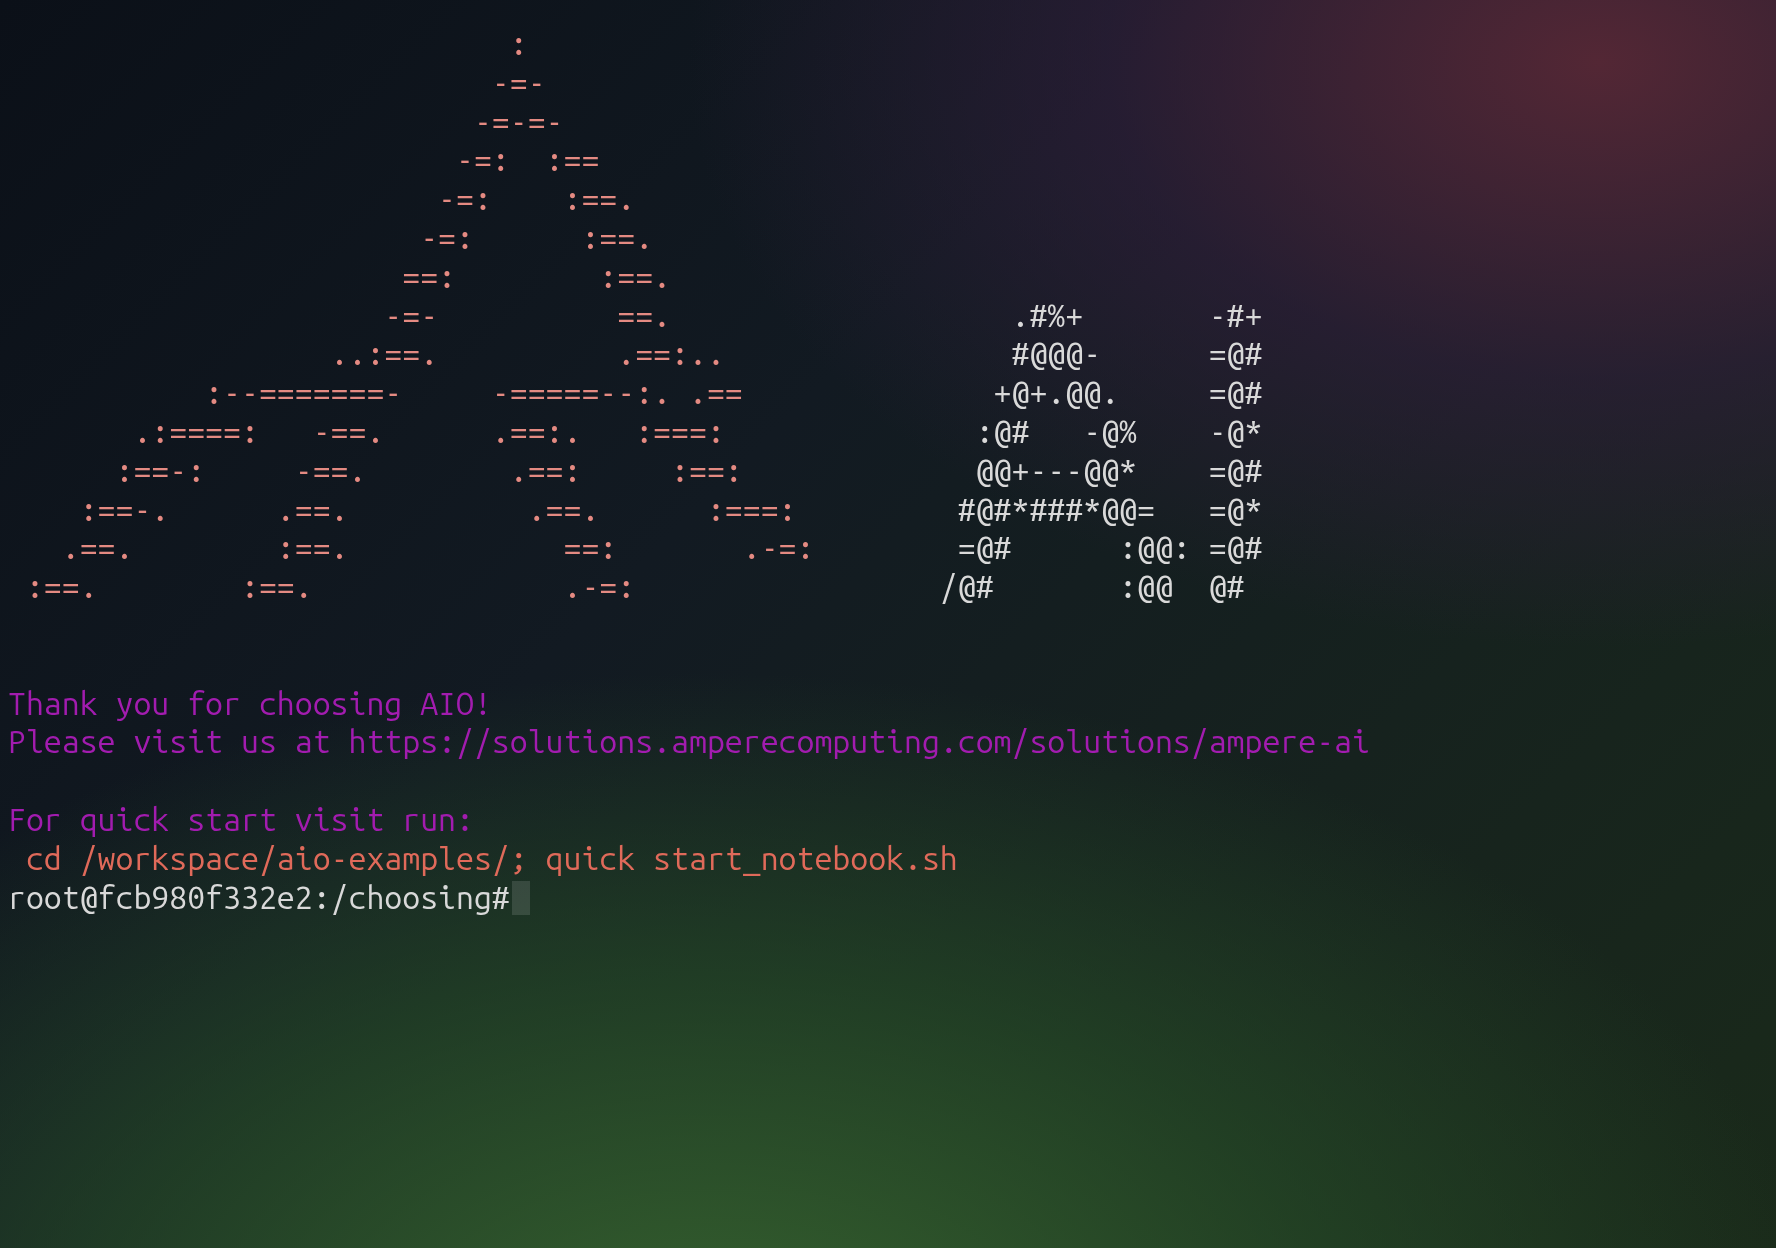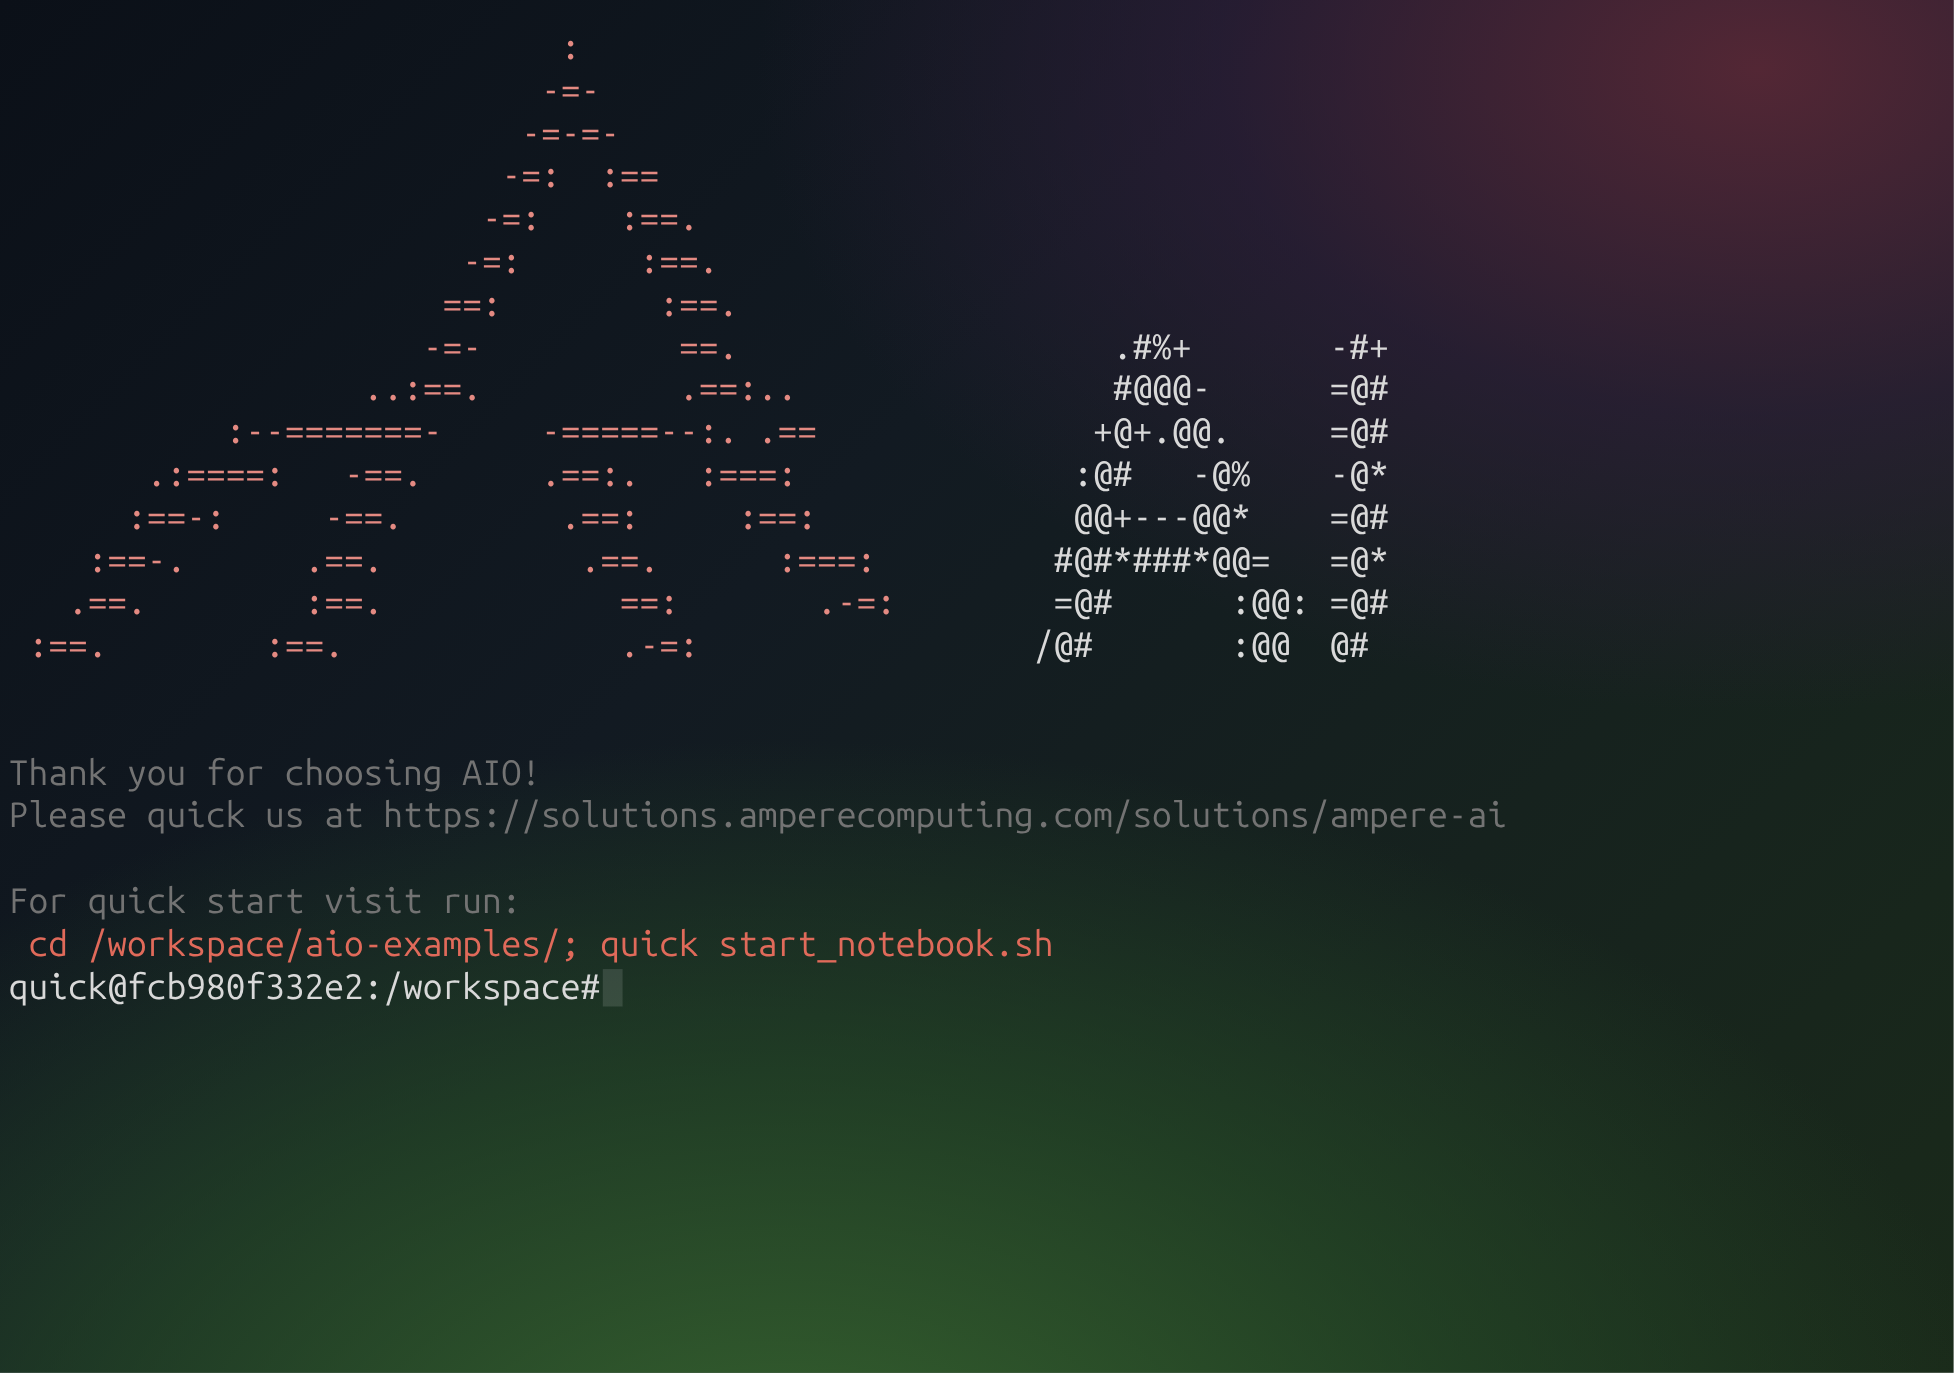--- a/index.html
+++ b/index.html
@@ -23,21 +23,21 @@
     inset: 0;
     padding: 24px 8px 8px 8px;
     color: #d9d9d9;
     font-size: 32px;
     line-height: 38.8px;
     white-space: pre;
     letter-spacing: 0px;
   }
   .ascii-red { color: #e48a82; }
   .ascii-white { color: #d9d9d9; }
-  .msg-white { color: #737373; }
+  .msg-white { color: #a21caf; }
   .msg-red { color: #e06a5a; }
   .prompt-white { color: #d9d9d9; }
   .cursor {
     display: inline-block;
     width: 18px;
     height: 34px;
     background: rgba(220,220,220,0.15);
     vertical-align: text-bottom;
     margin-left: 2px;
   }
@@ -58,17 +58,17 @@
 <span class="ascii-red">                  ..:==.          .==:..      </span><span class="ascii-white">          #@@@-      =@#</span>
 <span class="ascii-red">           :--=======-     -=====--:. .==     </span><span class="ascii-white">         +@+.@@.     =@#</span>
 <span class="ascii-red">       .:====:   -==.      .==:.   :===:      </span><span class="ascii-white">        :@#   -@%    -@*</span>
 <span class="ascii-red">      :==-:     -==.        .==:     :==:     </span><span class="ascii-white">        @@+---@@*    =@#</span>
 <span class="ascii-red">    :==-.      .==.          .==.      :===:  </span><span class="ascii-white">       #@#*###*@@=   =@*</span>
 <span class="ascii-red">   .==.        :==.            ==:       .-=: </span><span class="ascii-white">       =@#      :@@: =@#</span>
 <span class="ascii-red"> :==.        :==.              .-=:           </span><span class="ascii-white">      /@#       :@@  @#</span>
 
 
 <span class="msg-white">Thank you for choosing AIO!</span>
-<span class="msg-white">Please quick us at https://solutions.amperecomputing.com/solutions/ampere-ai</span>
+<span class="msg-white">Please visit us at https://solutions.amperecomputing.com/solutions/ampere-ai</span>
 
 <span class="msg-white">For quick start visit run:</span>
 <span class="msg-red"> cd /workspace/aio-examples/; quick start_notebook.sh</span>
-<span class="prompt-white">quick@fcb980f332e2:/workspace#</span><span class="cursor"></span></div>
+<span class="prompt-white">root@fcb980f332e2:/choosing#</span><span class="cursor"></span></div>
 
 </body></html>

